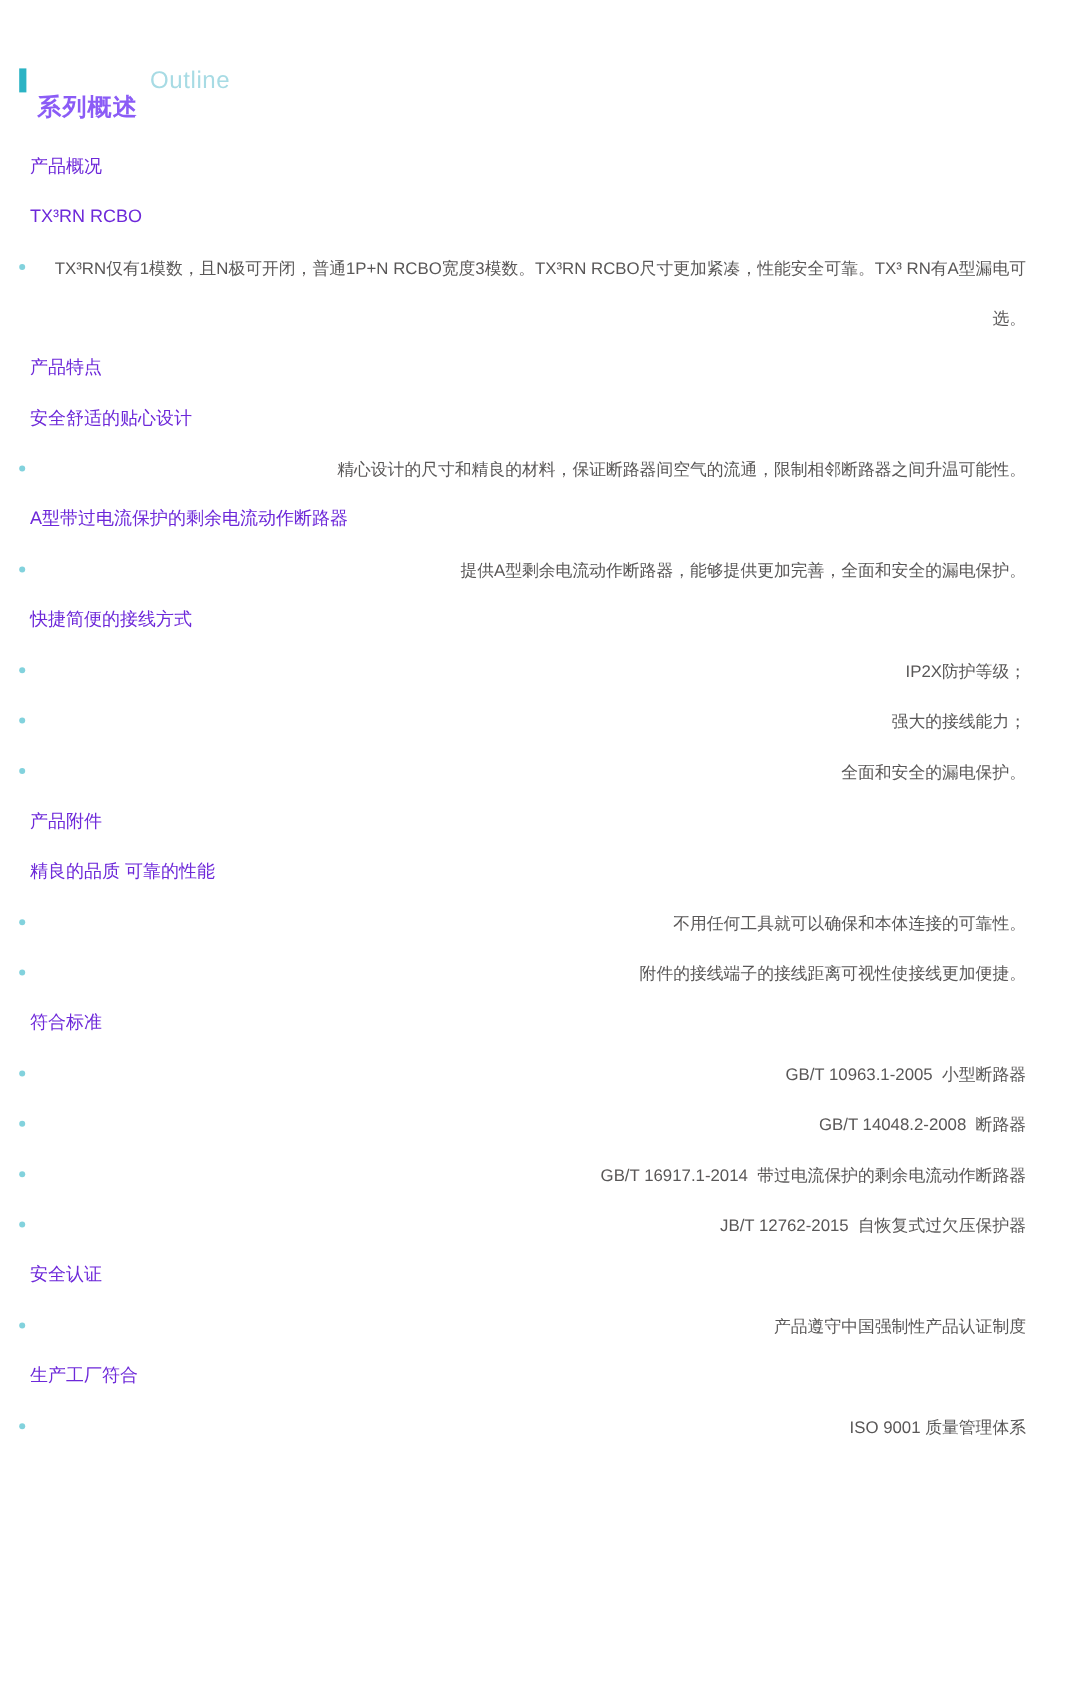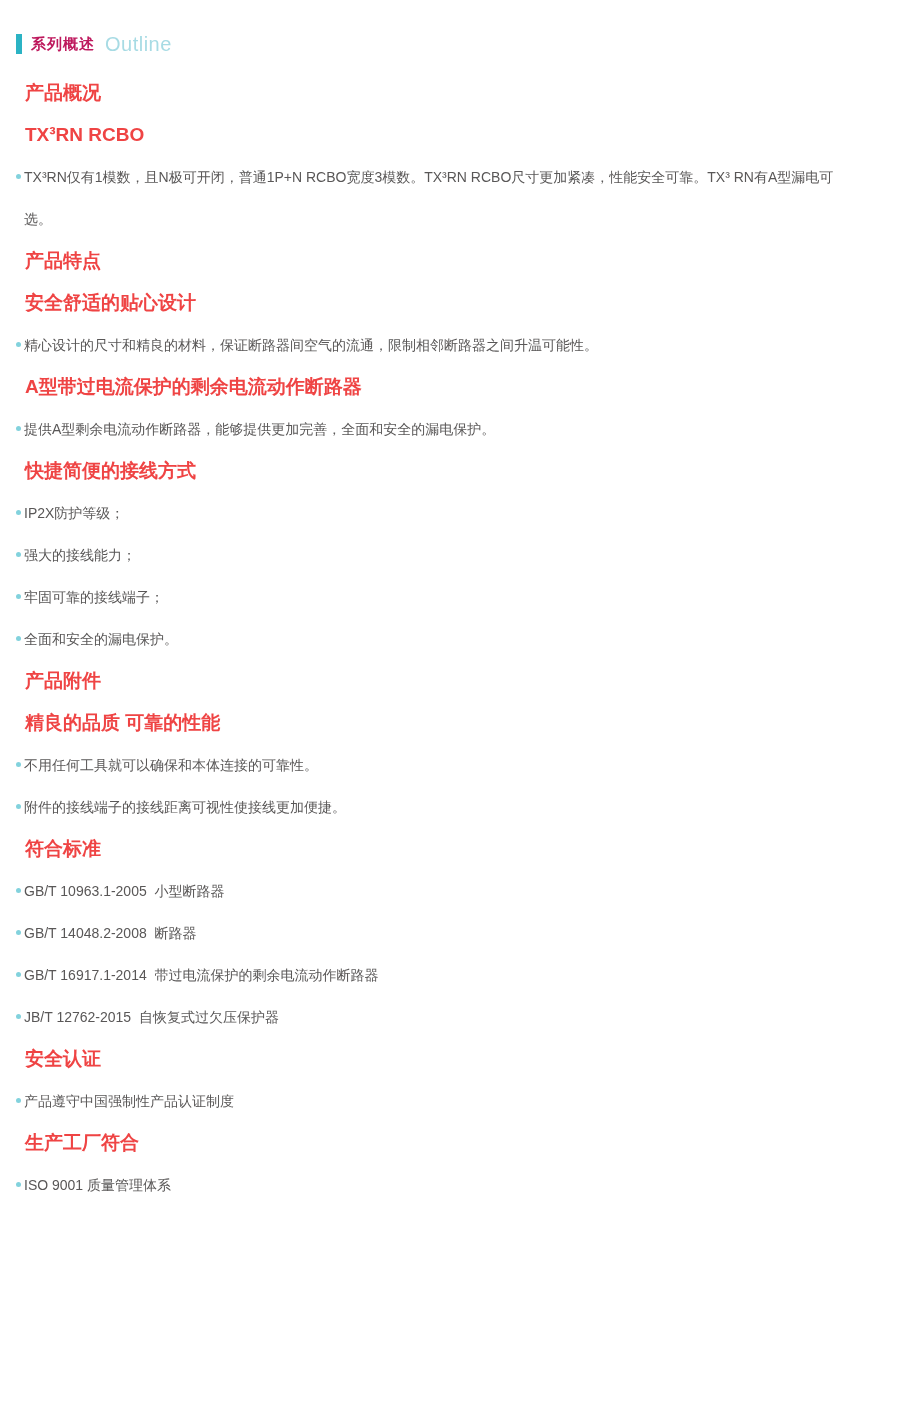--- a/index.html
+++ b/index.html
@@ -21,46 +21,48 @@
     white-space: nowrap;
   }
   .hdr .bar {
     display: inline-block;
     width: 6px;
     height: 20px;
     background: #2bb3c4;
     margin-right: 9px;
   }
   .hdr .zh {
-    font-size: 15px;
+    font-size: 20px;
     font-weight: 700;
-    color: #be185d;
+    color: #8b5cf6;
     letter-spacing: 1px;
+    margin-top: 46px;
   }
   .hdr .en {
     font-size: 20px;
     font-weight: 400;
     color: #a7dbe4;
     margin-left: 10px;
     letter-spacing: 0.5px;
   }
   .content { margin-top: 14px; }
   .blk { line-height: 42px; }
   .h {
     margin-left: 9px;
-    font-size: 19px;
-    font-weight: 700;
-    color: #ef4444;
+    font-size: 15px;
+    font-weight: 400;
+    color: #6d28d9;
     white-space: pre-wrap;
   }
   .b {
     position: relative;
     padding-left: 8px;
     font-size: 14px;
     color: #595757;
+    text-align: right;
   }
   .b .dot {
     position: absolute;
     left: 0;
     top: 18px;
     width: 5px;
     height: 5px;
     border-radius: 50%;
     background: #82d2dd;
   }
@@ -82,21 +84,20 @@
     <div class="blk h">TX³RN RCBO</div>
     <div class="blk b"><span class="dot"></span><span class="txt">TX³RN仅有1模数，且N极可开闭，普通1P+N RCBO宽度3模数。TX³RN RCBO尺寸更加紧凑，性能安全可靠。TX³ RN有A型漏电可选。</span></div>
     <div class="blk h">产品特点</div>
     <div class="blk h">安全舒适的贴心设计</div>
     <div class="blk b"><span class="dot"></span><span class="txt">精心设计的尺寸和精良的材料，保证断路器间空气的流通，限制相邻断路器之间升温可能性。</span></div>
     <div class="blk h">A型带过电流保护的剩余电流动作断路器</div>
     <div class="blk b"><span class="dot"></span><span class="txt">提供A型剩余电流动作断路器，能够提供更加完善，全面和安全的漏电保护。</span></div>
     <div class="blk h">快捷简便的接线方式</div>
     <div class="blk b"><span class="dot"></span><span class="txt">IP2X防护等级；</span></div>
     <div class="blk b"><span class="dot"></span><span class="txt">强大的接线能力；</span></div>
-    <div class="blk b"><span class="dot"></span><span class="txt">牢固可靠的接线端子；</span></div>
     <div class="blk b"><span class="dot"></span><span class="txt">全面和安全的漏电保护。</span></div>
     <div class="blk h">产品附件</div>
     <div class="blk h">精良的品质 可靠的性能</div>
     <div class="blk b"><span class="dot"></span><span class="txt">不用任何工具就可以确保和本体连接的可靠性。</span></div>
     <div class="blk b"><span class="dot"></span><span class="txt">附件的接线端子的接线距离可视性使接线更加便捷。</span></div>
     <div class="blk h">符合标准</div>
     <div class="blk b"><span class="dot"></span><span class="txt">GB/T 10963.1-2005  小型断路器</span></div>
     <div class="blk b"><span class="dot"></span><span class="txt">GB/T 14048.2-2008  断路器</span></div>
     <div class="blk b"><span class="dot"></span><span class="txt">GB/T 16917.1-2014  带过电流保护的剩余电流动作断路器</span></div>
     <div class="blk b"><span class="dot"></span><span class="txt">JB/T 12762-2015  自恢复式过欠压保护器</span></div>

